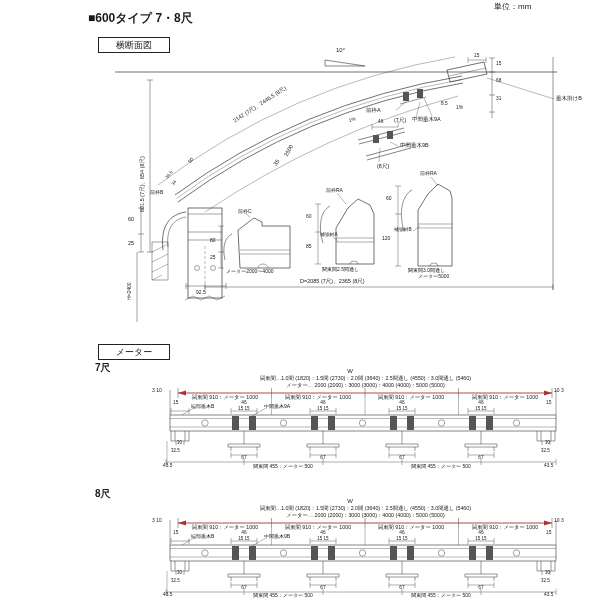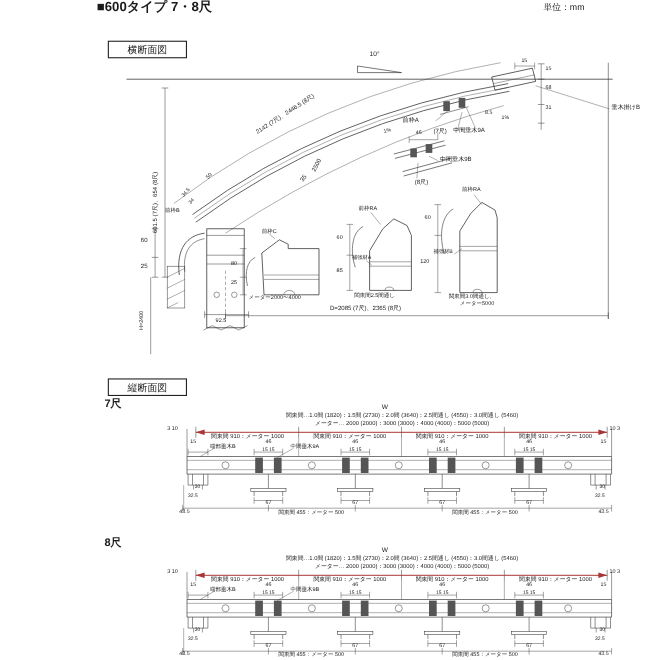--- a/index.html
+++ b/index.html
@@ -154,24 +154,24 @@
     <path d="M231,455 H257 M231,452 V458 M257,452 V458 M310,455 H336 M310,452 V458 M336,452 V458 M389,455 H415 M389,452 V458 M415,452 V458 M468,455 H494 M468,452 V458 M494,452 V458" stroke-width="0.4"></path>
 
     <path d="M166,462 H556 M166,459 V465 M244,459 V465 M323,459 V465 M402,459 V465 M481,459 V465 M556,459 V465" stroke-width="0.4"></path>
     <path d="M167,441 V465" stroke-width="0.35"></path>
 
     <path d="M182,415 L194,408 M252,416 L266,408" stroke-width="0.35"></path>
   </g>
   <use href="#cst" y="130"></use>
 </svg>
 
-<span class="t f12" style="left:88px;top:0;">■600タイプ 7・8尺</span>
+<span class="t f12" style="left:88px;top:12px;">■600タイプ 7・8尺</span>
 <span class="t f8" style="left:494px;top:3px;">単位：mm</span>
 <div class="box" style="left:98px;top:37px;">横断面図</div>
-<div class="box" style="left:98px;top:344px;">縦断面図</div>
+<div class="box" style="left:98px;top:344px;">メーター</div>
 
 <span class="t f6" style="left:336px;top:47px;">10°</span>
 <span class="t f55 c" style="left:195px;top:102px;width:130px;transform:rotate(-33deg);">2142 (7尺)、2446.5 (8尺)</span>
 <span class="t f55" style="left:283px;top:148px;transform:rotate(-62deg);">2500</span>
 <span class="t f55" style="left:274px;top:160px;transform:rotate(-55deg);">35</span>
 <span class="t f55" style="left:140px;top:212px;transform:rotate(-90deg);transform-origin:0 0;">601.5 (7尺)、654 (8尺)</span>
 <span class="t f48" style="left:474px;top:54px;">15</span>
 <span class="t f48" style="left:496px;top:62px;">15</span>
 <span class="t f48" style="left:496px;top:79px;">68</span>
 <span class="t f48" style="left:496px;top:97px;">31</span>

